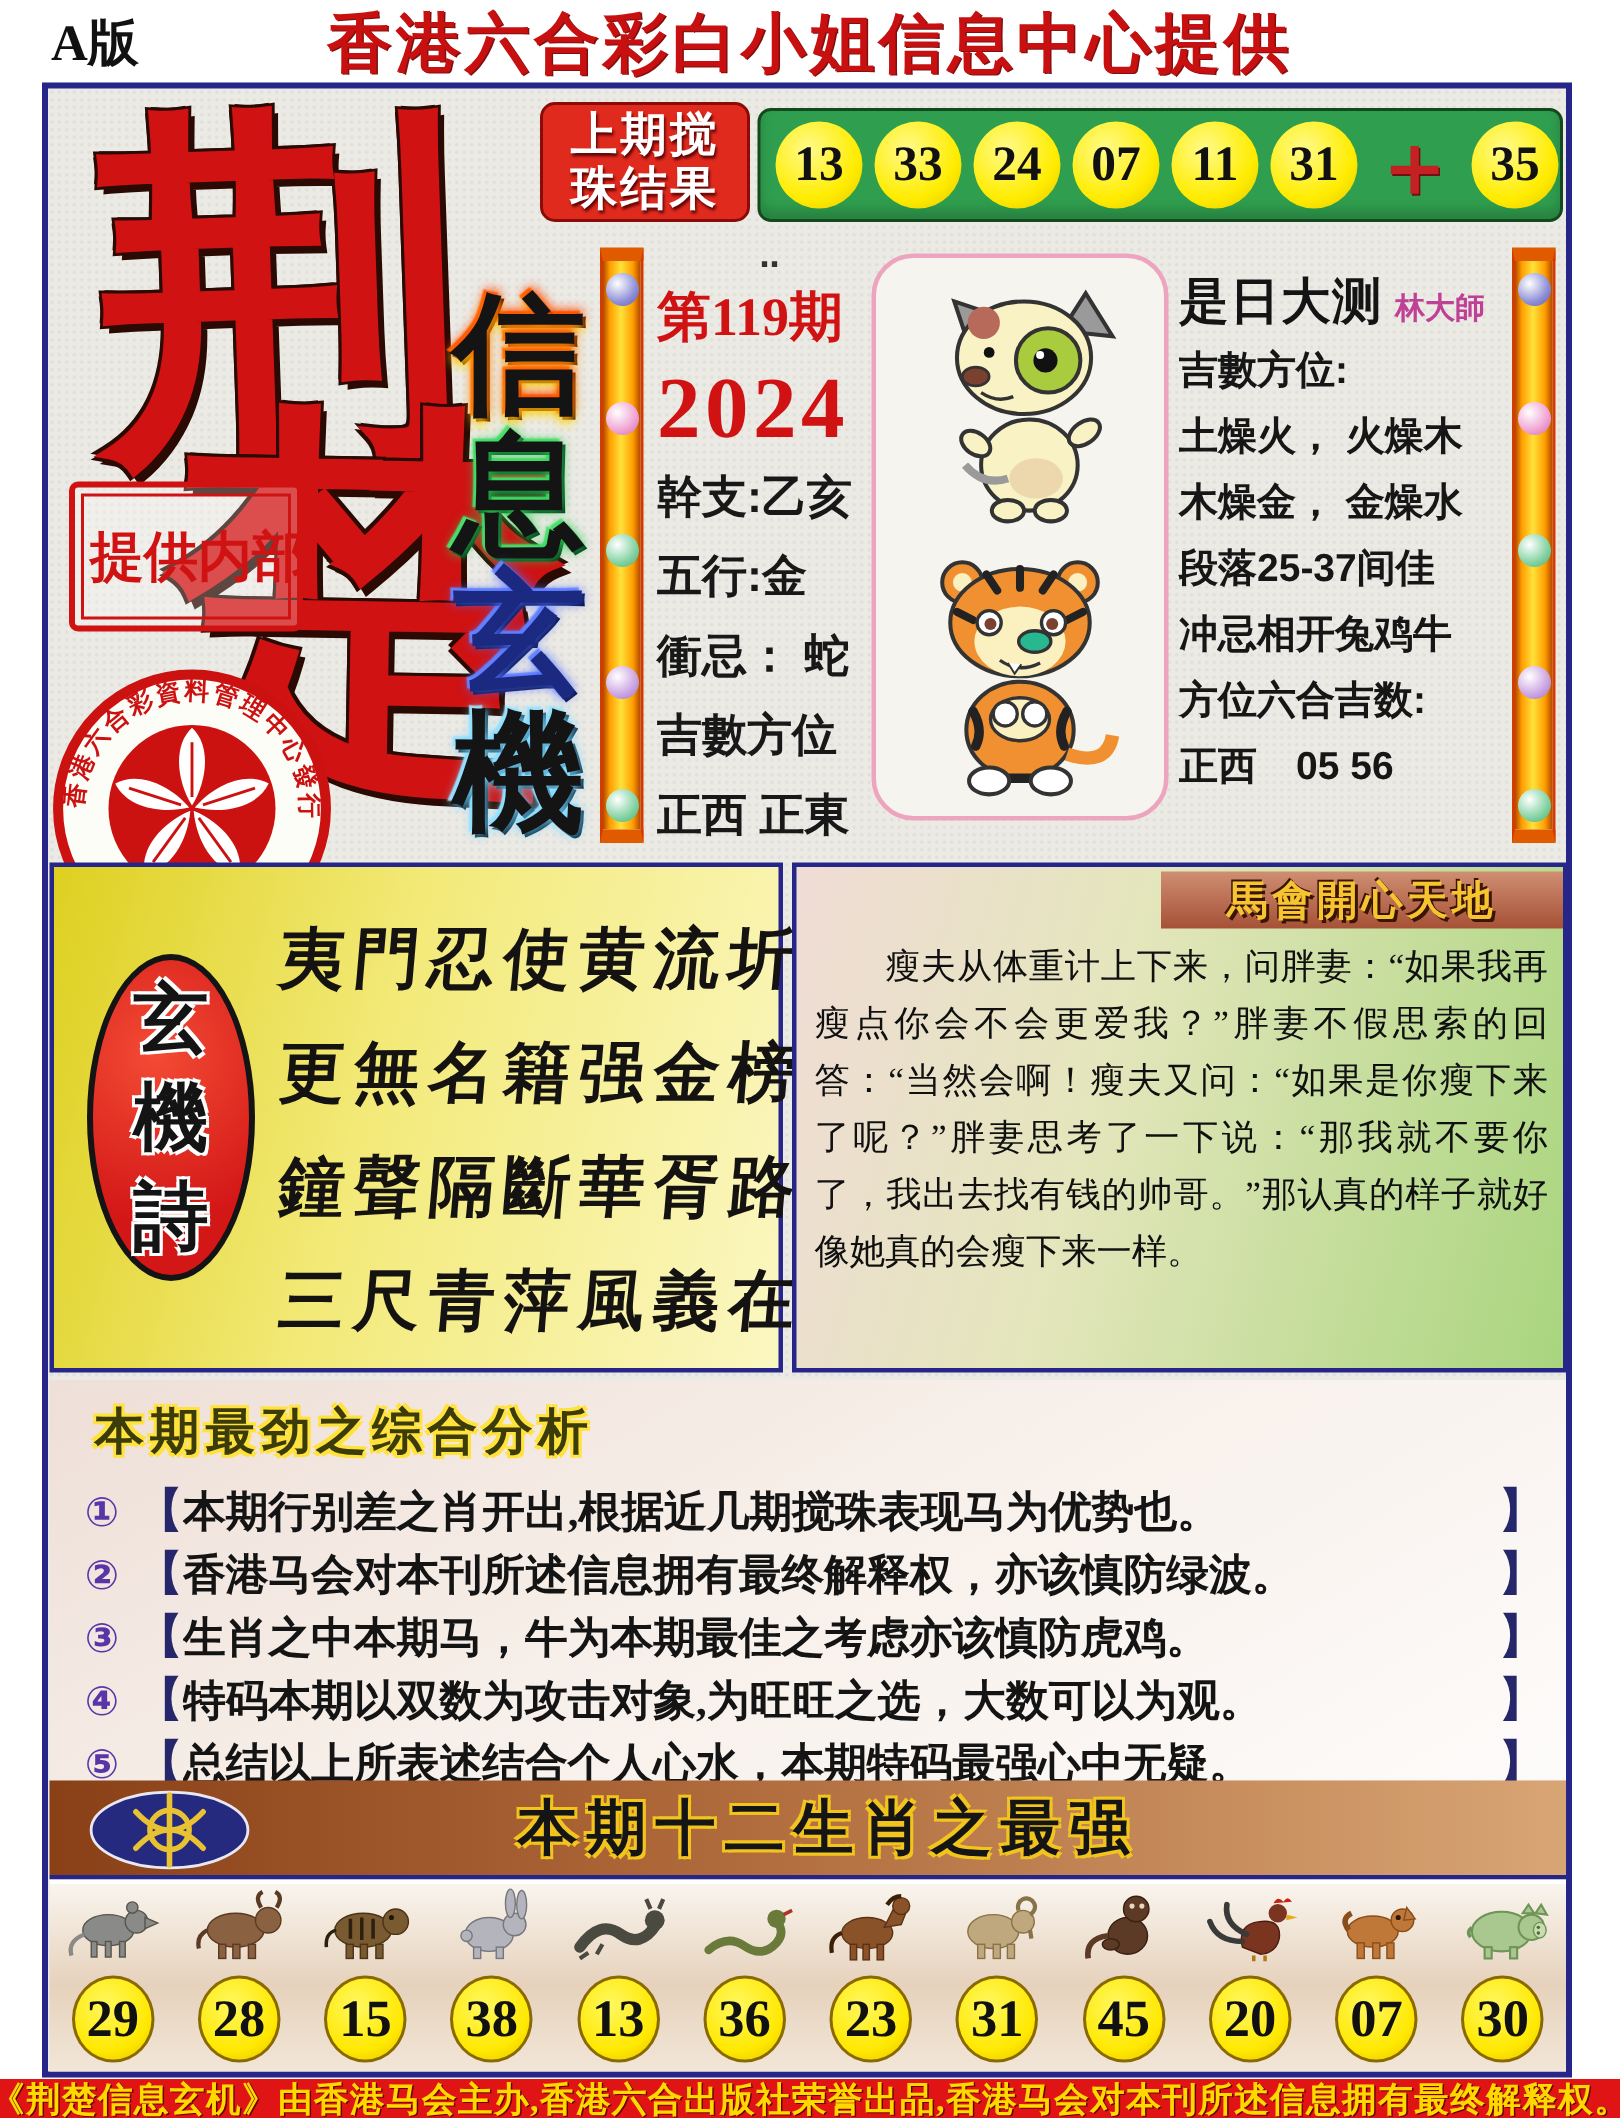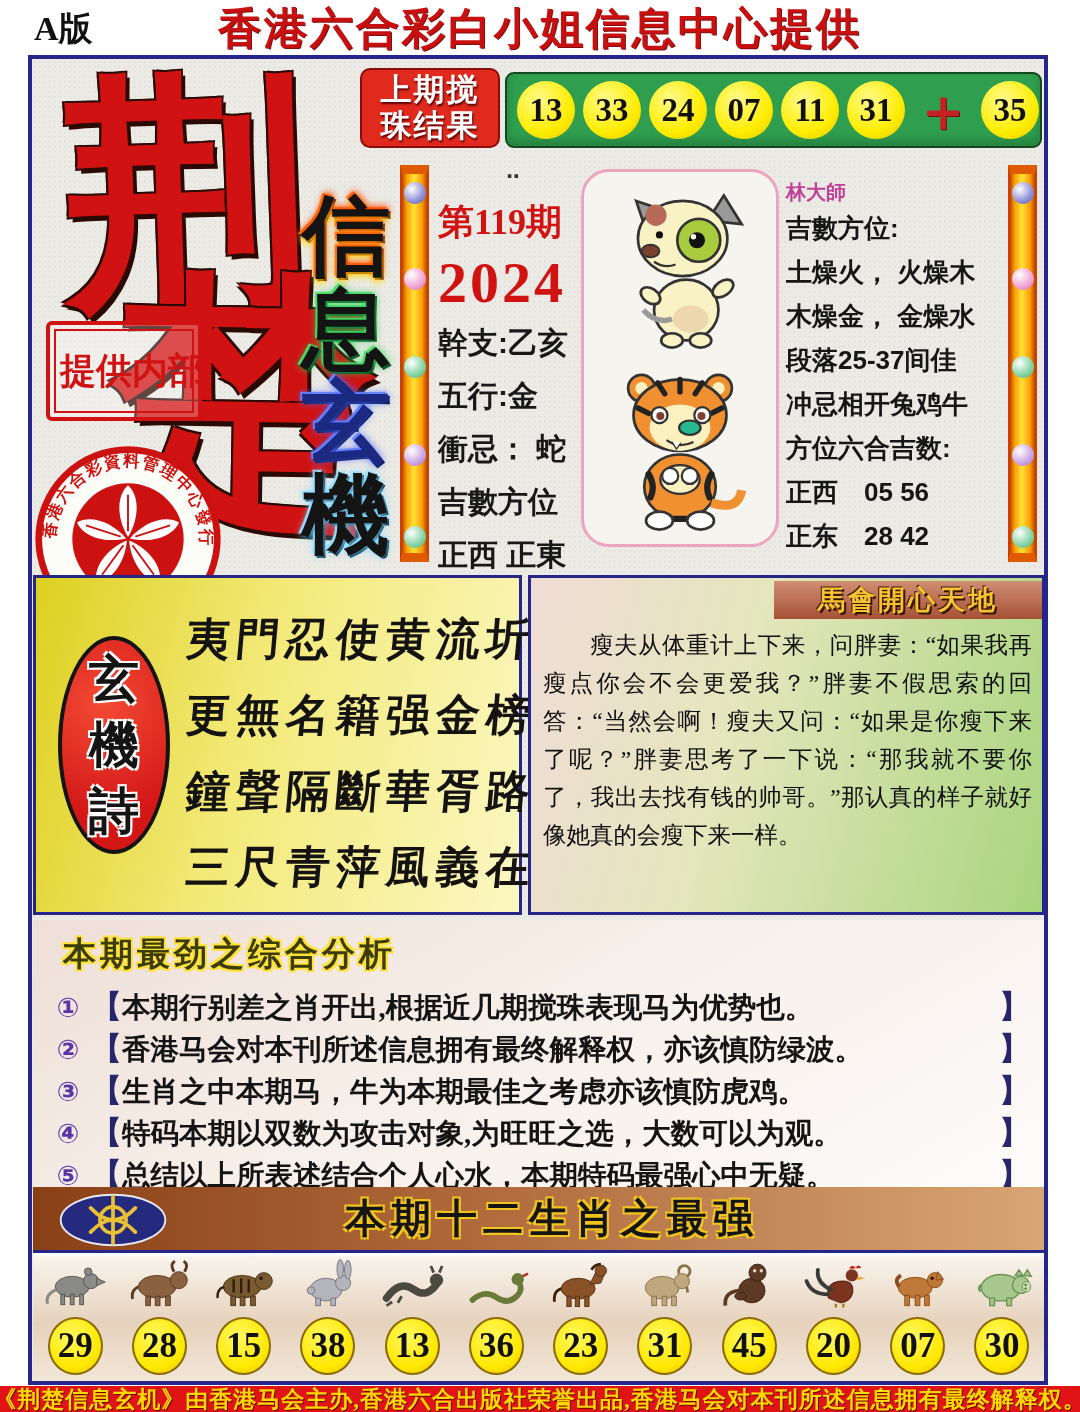--- a/index.html
+++ b/index.html
@@ -59,21 +59,21 @@
     border:2px solid #d33c00; border-top:9px solid #e05a00; border-bottom:9px solid #e05a00; }
   .bead { position:absolute; left:50%; transform:translateX(-50%); width:22px; height:22px; border-radius:50%; }
   .bead-b { background:radial-gradient(circle at 35% 32%, #fff, #8f8fd8 60%, #5c5cb0); }
   .bead-p { background:radial-gradient(circle at 35% 32%, #fff, #f0a2d2 60%, #cc6fae); }
   .bead-g { background:radial-gradient(circle at 35% 32%, #fff, #83d2a2 60%, #4faa78); }
   .bead-v { background:radial-gradient(circle at 35% 32%, #fff, #cba4e2 60%, #a273c6); }
 
   
   #issue-col { left:406px; top:100px; width:150px; }
   #issue-dots { font:700 20px "DejaVu Sans",sans-serif; color:#333; text-align:center; height:20px; }
-  #issue-no { font:900 36px "Liberation Serif",serif; color:#d01212; margin-top:19px; }
+  #issue-no { font:900 36px "Liberation Serif",serif; color:#d01212; margin-top:8px; }
   #issue-year { font:900 58px "Liberation Serif",serif; color:#d01212; letter-spacing:3px; margin-top:2px; }
   .issue-row { font:700 30px "Liberation Sans",sans-serif; color:#181818; line-height:53px; white-space:nowrap; }
 
   
   #pets-box { left:549px; top:110px; width:198px; height:378px; background:#f6f4ef;
     border:3px solid #eda4be; border-radius:28px; display:flex; flex-direction:column;
     align-items:center; justify-content:space-between; padding:10px 0; }
 
   
   #forecast-col { left:754px; top:120px; width:220px; }
@@ -299,30 +299,30 @@
       <circle cx="74" cy="122" r="9" fill="#fff" stroke="#333" stroke-width="2.5"></circle>
       <circle cx="96" cy="122" r="9" fill="#fff" stroke="#333" stroke-width="2.5"></circle>
       <path d="M120 152 q30 10 34 -14" stroke="#f09030" stroke-width="10" fill="none"></path>
       <ellipse cx="62" cy="172" rx="15" ry="10" fill="#fff" stroke="#333" stroke-width="3"></ellipse>
       <ellipse cx="108" cy="172" rx="15" ry="10" fill="#fff" stroke="#333" stroke-width="3"></ellipse>
     </svg>
   </div>
 
   <div class="abs" id="forecast-col">
     <div id="forecast-head">
+      <span id="forecast-title">是日大测</span>
       <span id="forecast-author">林大師</span>
     </div>
     <div class="fc-line">吉數方位:</div>
     <div class="fc-line">土燥火， 火燥木</div>
     <div class="fc-line">木燥金， 金燥水</div>
     <div class="fc-line">段落25-37间佳</div>
     <div class="fc-line">冲忌相开兔鸡牛</div>
     <div class="fc-line">方位六合吉数:</div>
     <div class="fc-line">正西　05  56</div>
-    <div class="fc-line">正东　28  42</div>
   </div>
 
   <div class="abs" id="poem-box">
     <div id="poem-label">
       <span>玄</span>
       <span>機</span>
       <span>詩</span>
     </div>
     <div class="poem-line" style="top:32px">夷門忍使黄流圻</div>
     <div class="poem-line" style="top:108px">更無名籍强金榜</div>

